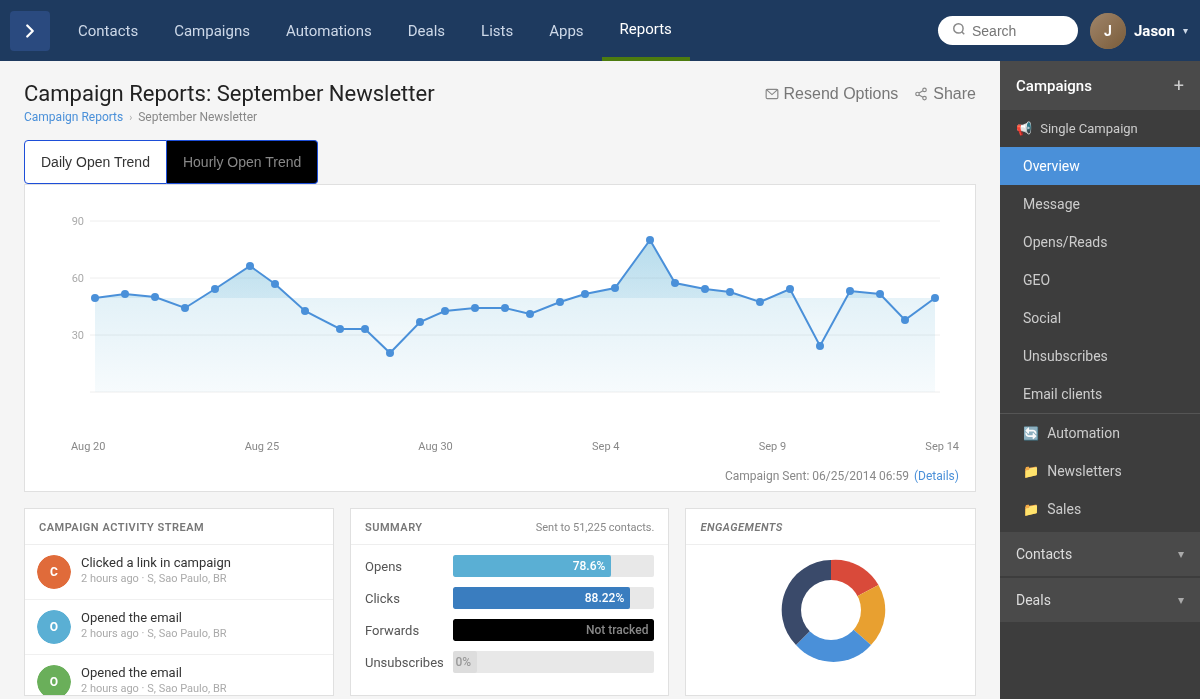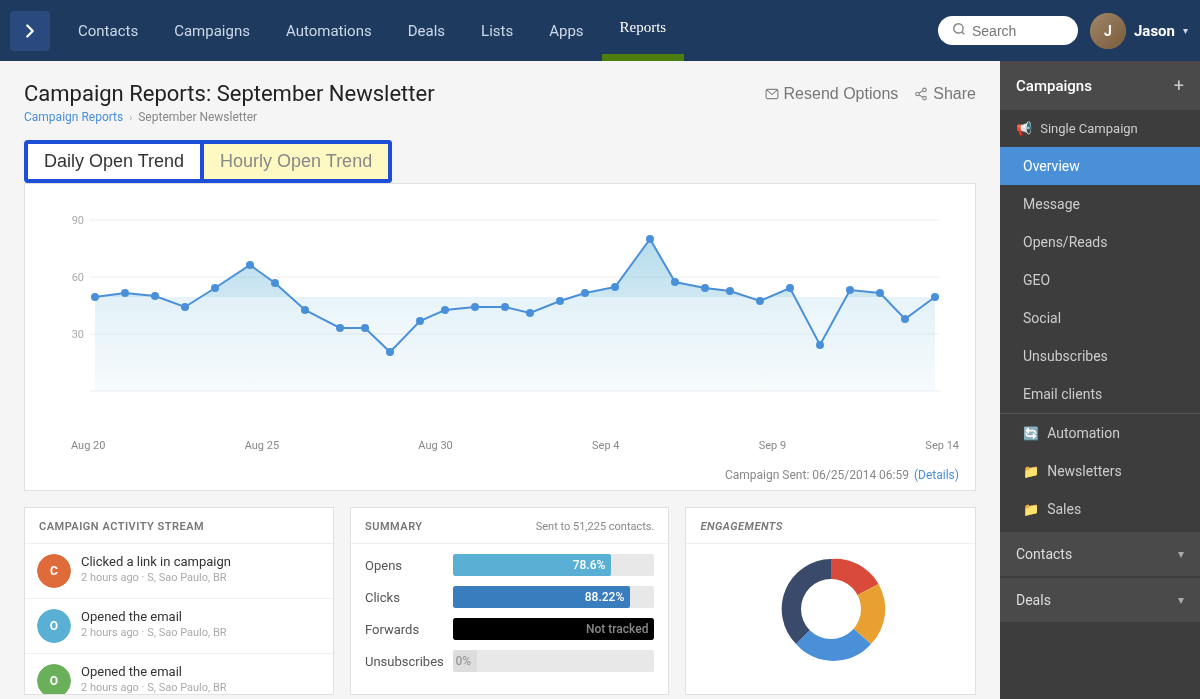--- a/index.html
+++ b/index.html
@@ -27,21 +27,21 @@
     .nav-item {
       color: #cdd8e8;
       padding: 0 18px;
       height: 61px;
       display: flex; align-items: center;
       cursor: pointer;
       font-size: 15px;
       text-decoration: none;
       transition: color 0.15s;
     }
-    .nav-item.active { color: #fff; border-bottom: 7px solid #4d7c0f; font-family: Liberation Serif, serif; }
+    .nav-item.active { color: #fff; border-bottom: 4px solid #4d7c0f; }
     .nav-right { display: flex; align-items: center; gap: 12px; margin-right: 12px; }
     .search-bar {
       display: flex; align-items: center;
       background: #fff;
       border-radius: 20px;
       padding: 6px 14px;
       gap: 6px;
       width: 140px;
     }
     .search-bar input {
@@ -85,31 +85,31 @@
       background: none; border: none;
     }
     .breadcrumb { display: flex; align-items: center; gap: 6px; font-size: 12px; color: #888; margin-bottom: 16px; }
     .breadcrumb-link { color: #4a90d9; cursor: pointer; }
     .breadcrumb-sep { color: #aaa; font-size: 10px; }
     .breadcrumb-current { color: #888; }
 
     
     .tab-group { display: flex; margin-bottom: 0; }
     .tab-btn {
-      padding: 7px 16px;
-      border: 4px solid #1d4ed8;
+      padding: 13px 16px;
+      border: 1px solid #1d4ed8;
       background: #fff;
-      font-size: 18px;
+      font-size: 14px;
       cursor: pointer;
       color: #555;
     }
     .tab-btn:first-child { border-radius: 4px 0 0 4px; }
     .tab-btn:last-child { border-radius: 0 4px 4px 0; border-left: none; }
     .tab-btn.active { background: #fff; color: #333; font-weight: 500; }
-    .tab-btn:not(.active) { background: #fef9c3; color: #888; }
+    .tab-btn:not(.active) { background: #000000; color: #888; }
 
     
     .chart-container {
       background: #fff;
       border: 1px solid #e0e0e0;
       margin-top: 0;
       padding: 16px 16px 0 16px;
       position: relative;
     }
     .chart-svg-wrap { width: 100%; overflow: hidden; }

